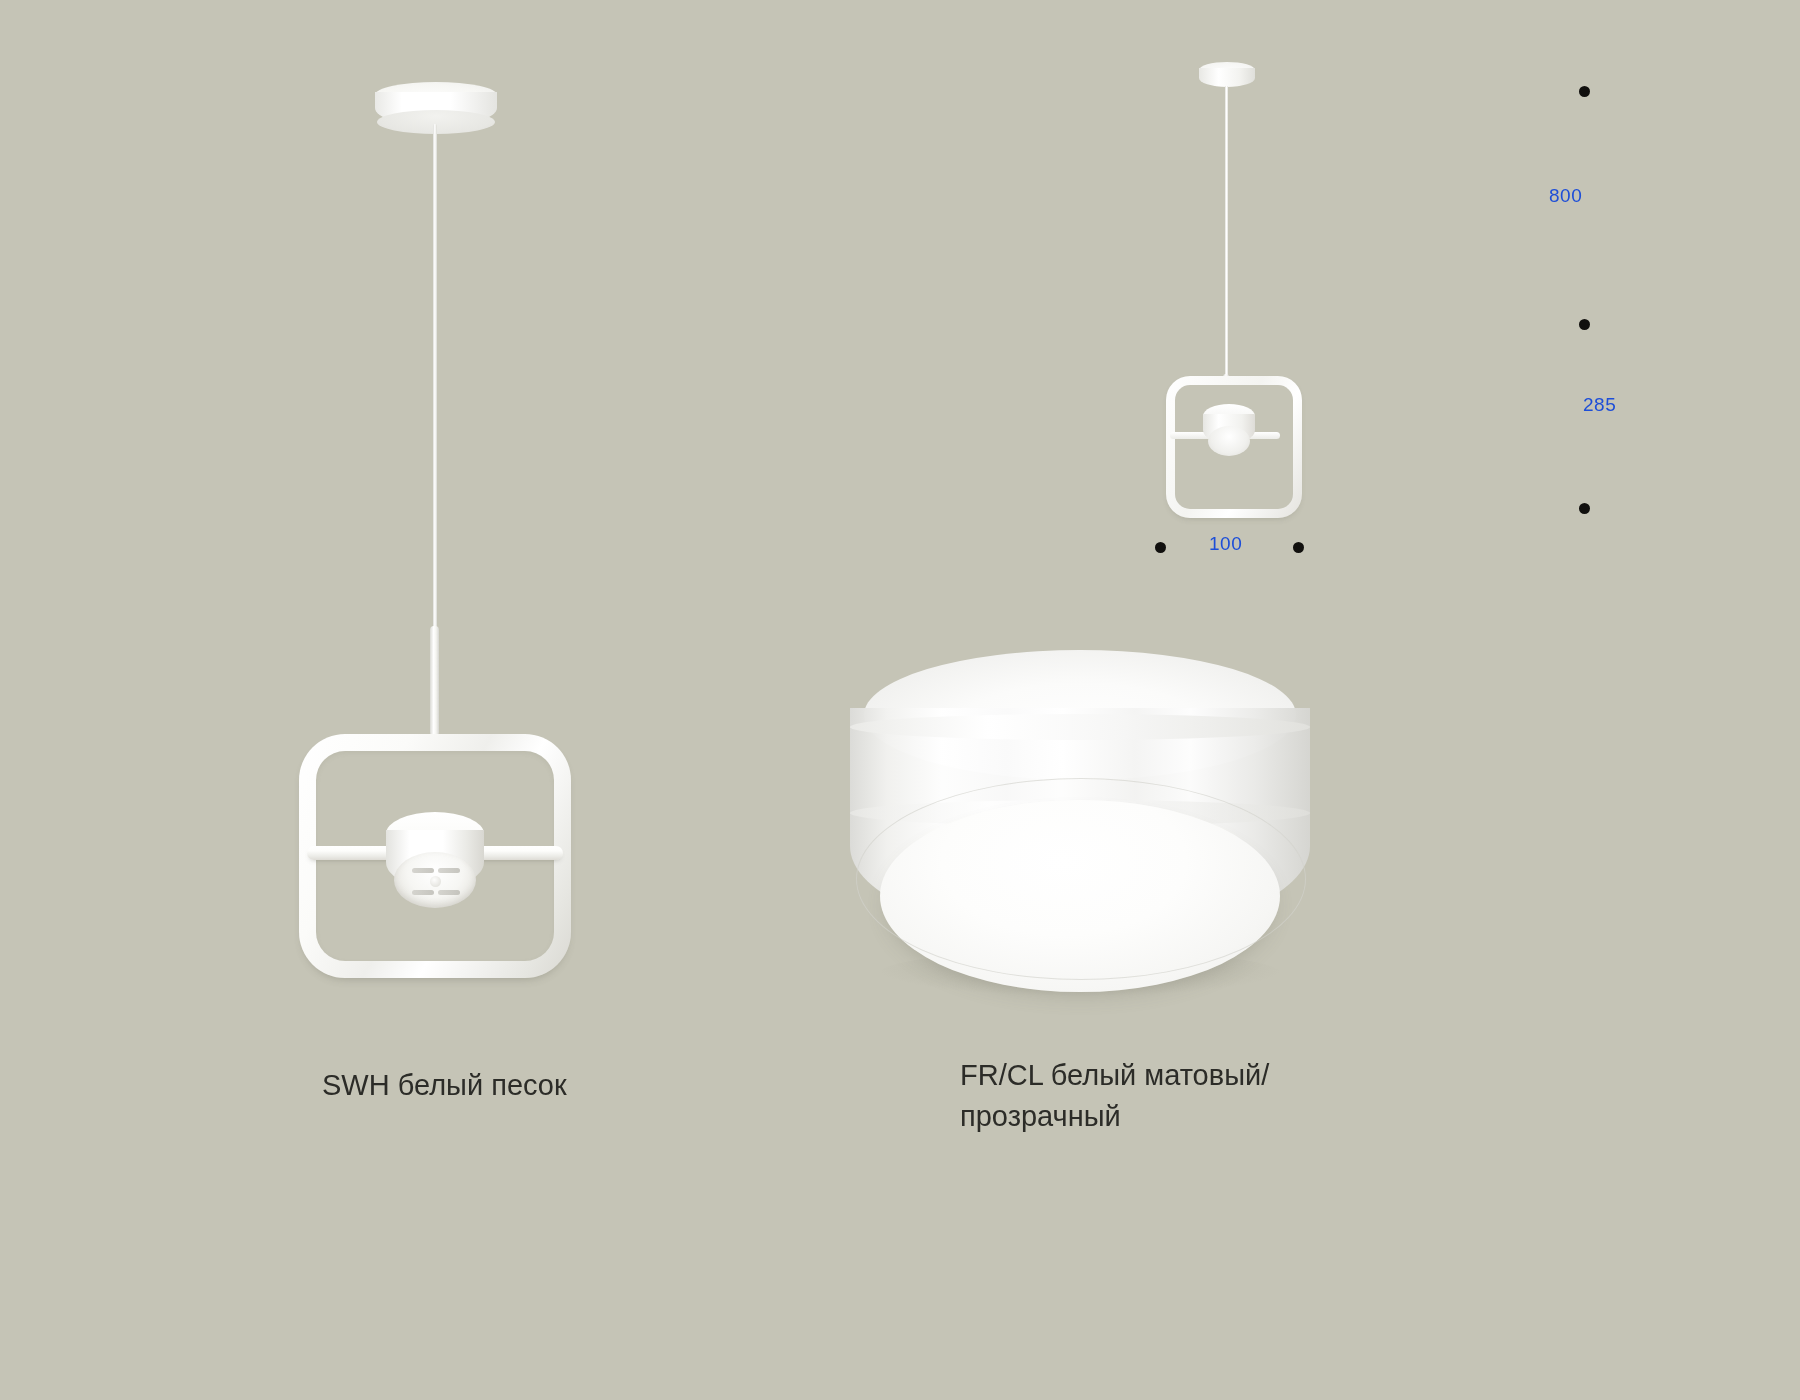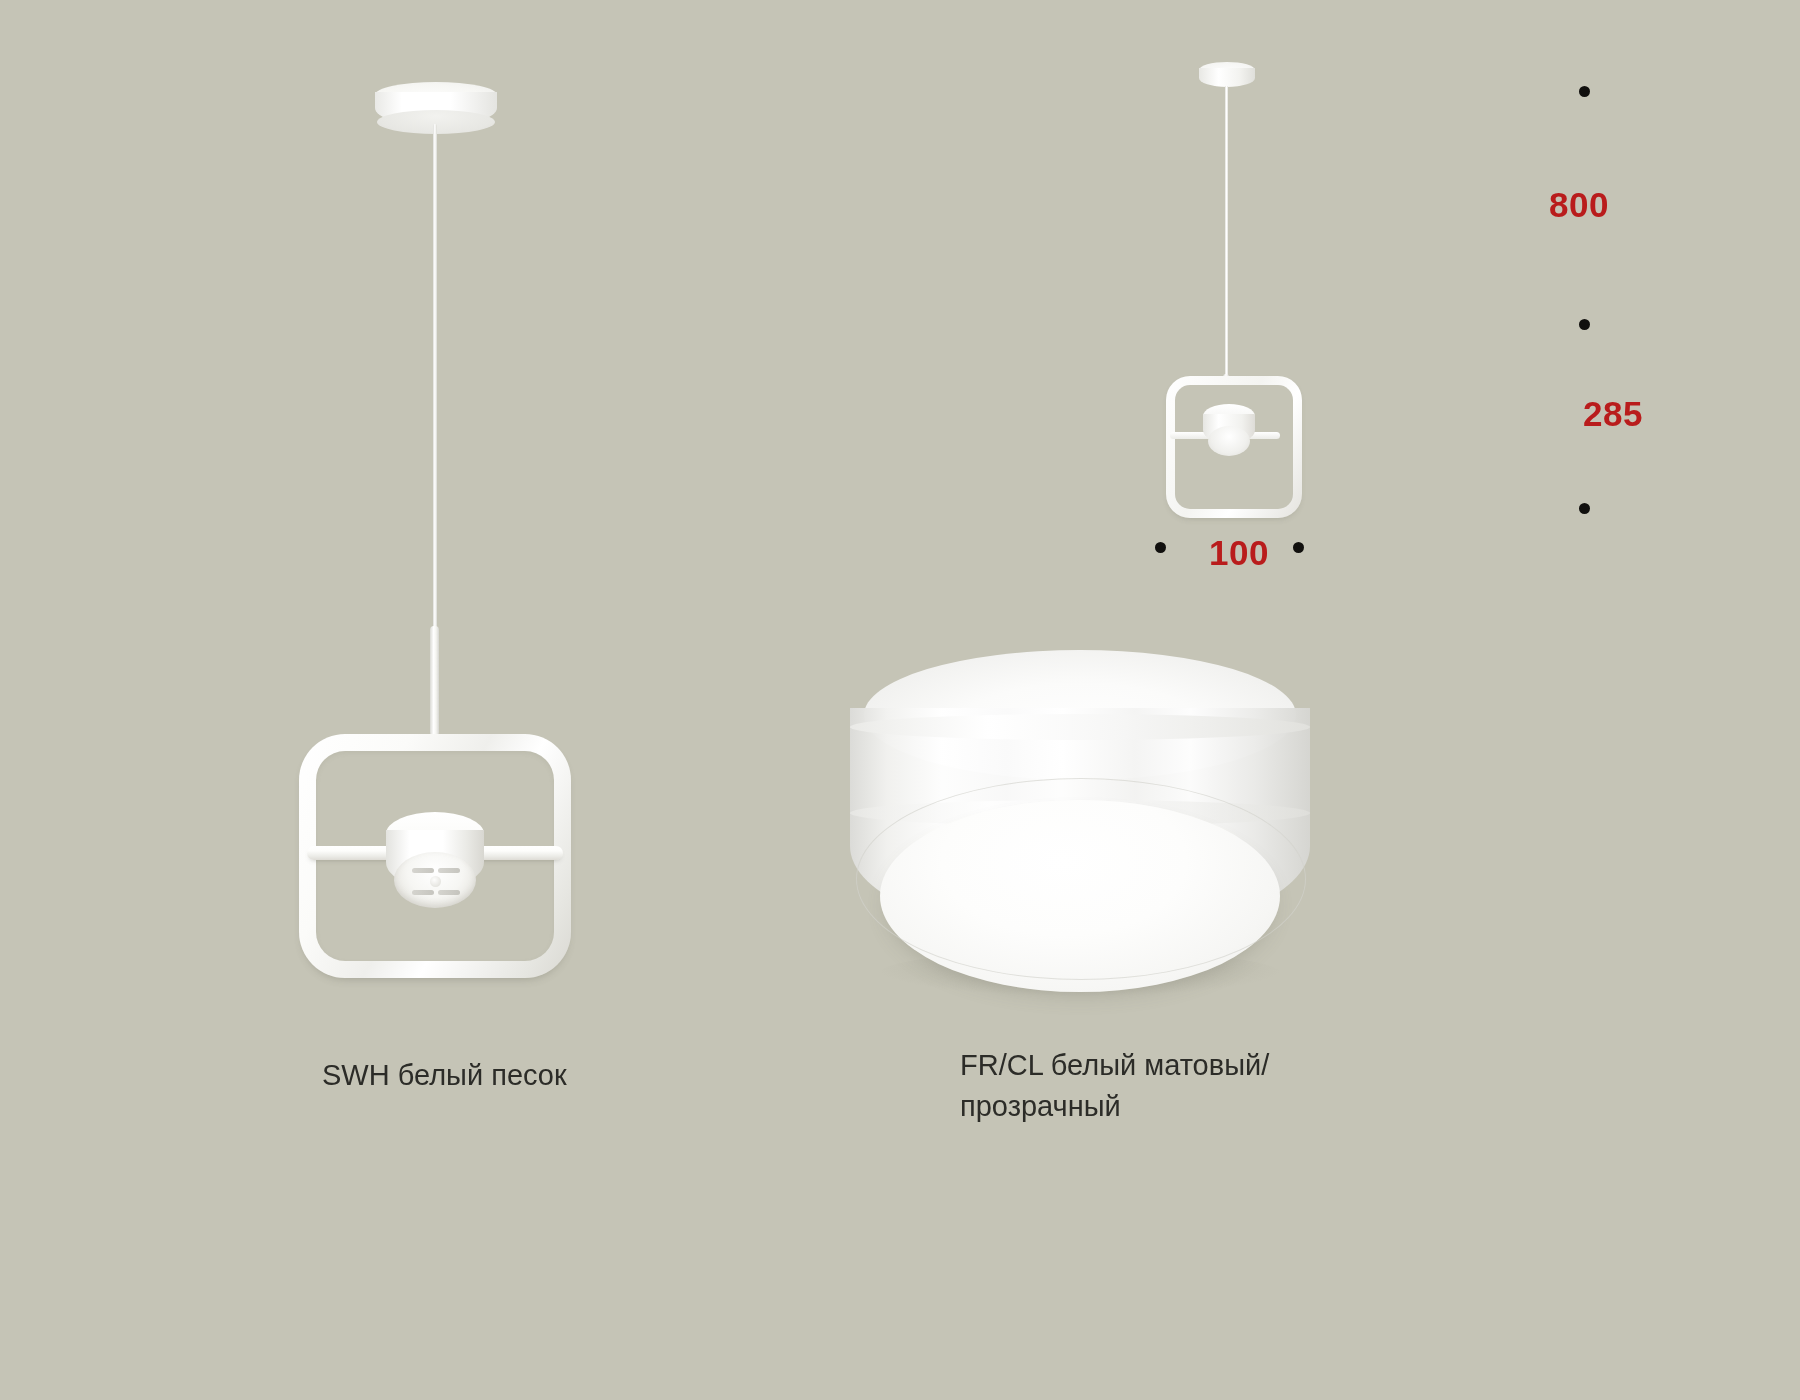--- a/index.html
+++ b/index.html
@@ -209,41 +209,41 @@
     border-radius:50%;
   }
 
   
   .dim-dot{
     position:absolute;width:11px;height:11px;border-radius:50%;
     background:#11100e;
   }
   .dim-text{
     position:absolute;
-    font-weight:bold;
-    font-size:35px;
-    color:#b91c1c;
+    font-weight:normal;
+    font-size:19px;
+    color:#1d4ed8;
     letter-spacing:.5px;
     white-space:nowrap;
   }
 
   
   .caption{position:absolute;}
   .cap-art{
     font-size:49px;font-weight:bold;color:#111110;white-space:nowrap;
     letter-spacing:.2px;
   }
   .cap-desc{
     font-size:29px;font-weight:400;color:#2c2c28;
     line-height:1.42;
   }
   #caption-left{left:322px;top:1045px;}
-  #caption-left .cap-desc{margin-top:10px;}
+  #caption-left .cap-desc{margin-top:20px;}
   #caption-right{left:960px;top:1045px;}
-  #caption-right .cap-desc{}
+  #caption-right .cap-desc{margin-top:10px;}
 </style>
 </head>
 <body>
 
 <div class="stage">
 
   <div class="abs" id="left-product">
 
     <div class="canopy">
       <div class="can-top"></div>

